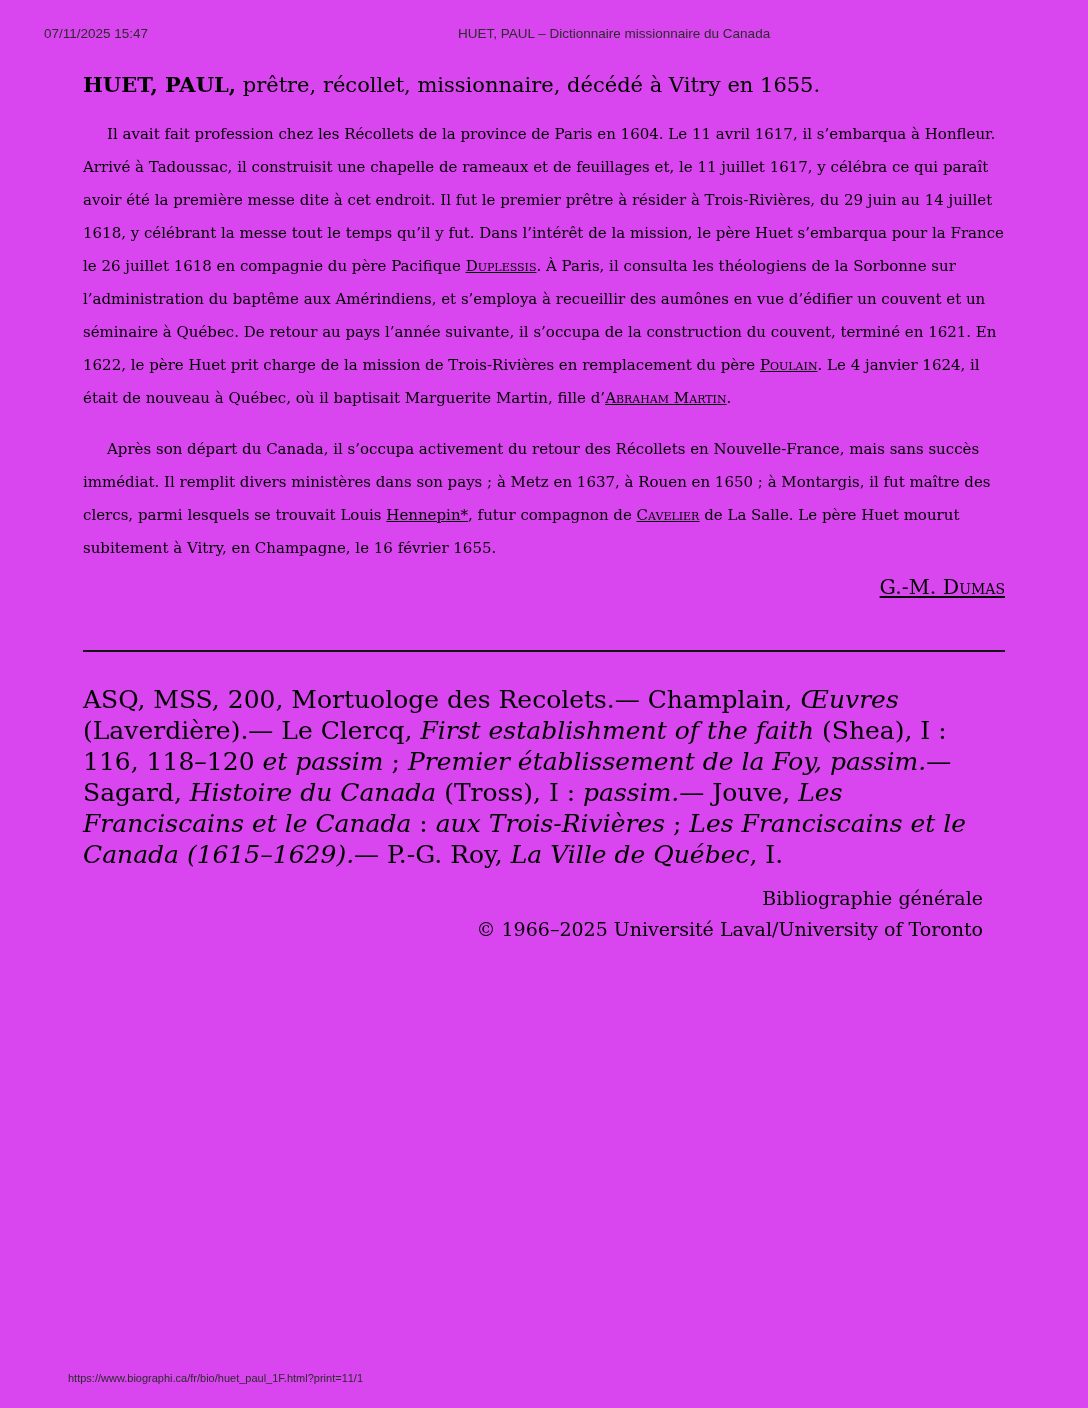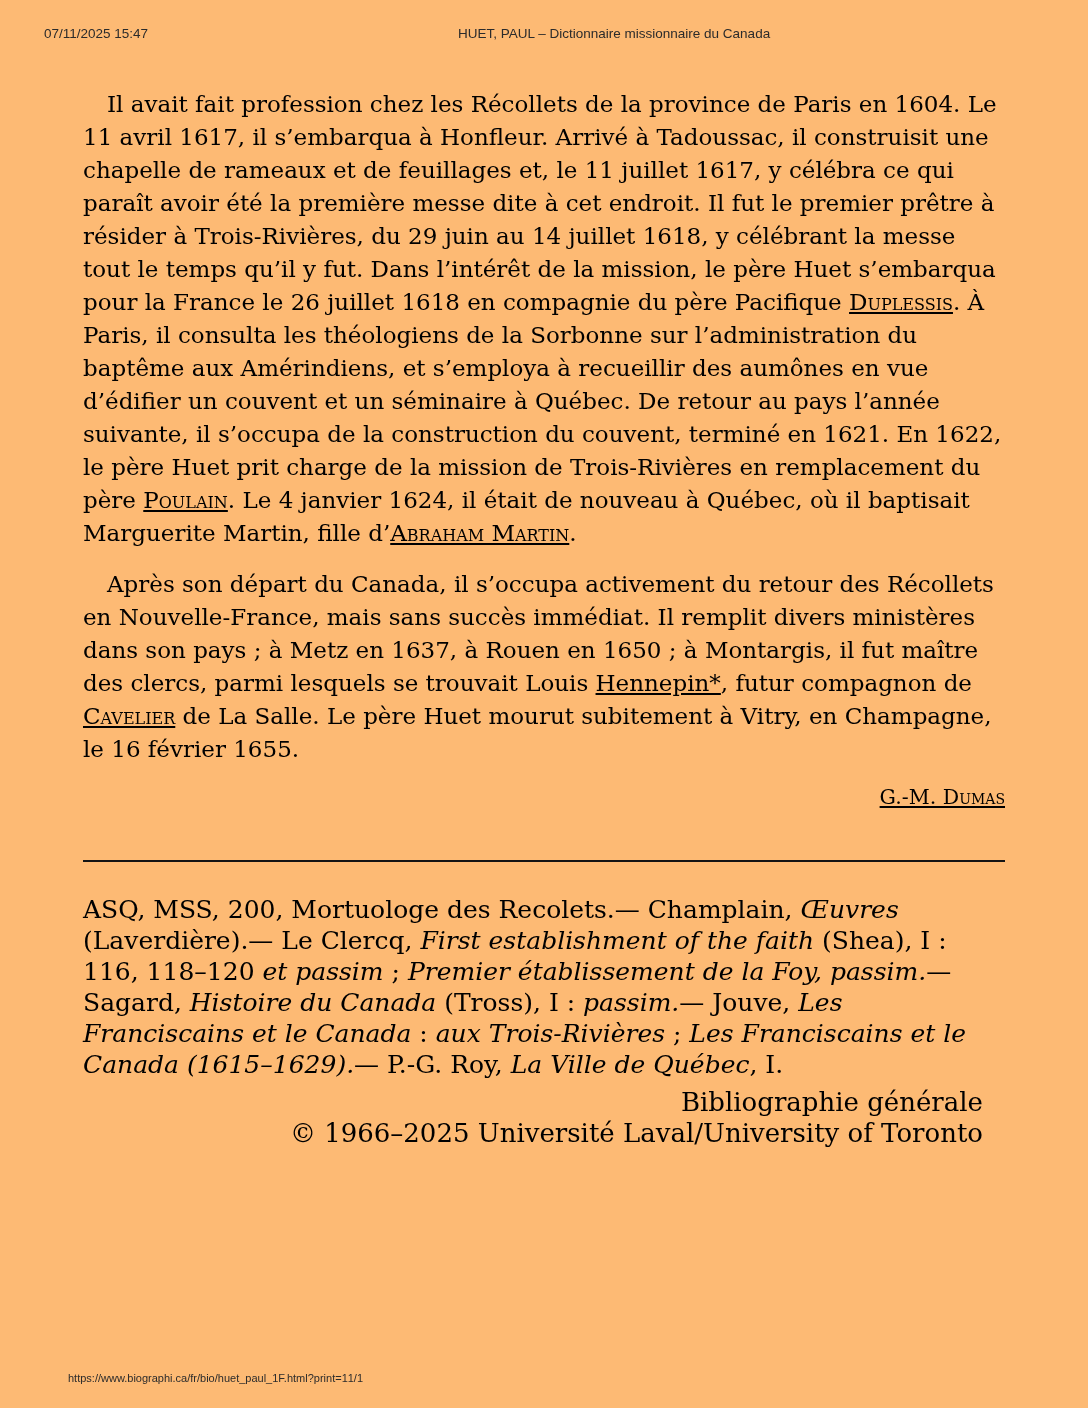--- a/index.html
+++ b/index.html
@@ -1,67 +1,70 @@
 <!DOCTYPE html>
 <html><head>
 <meta charset="utf-8">
 <style>
   * { margin:0; padding:0; box-sizing:border-box; }
   html, body { background:#ffffff; }
   .page {
     position:relative;
     width:1088px; height:1408px;
-    background:#fdba74;
+    background:#d946ef;
     color:#000000;
     font-family:"DejaVu Serif", serif;
     overflow:hidden;
   }
   .print-header {
     position:absolute; top:26px; left:44px; right:44px; height:18px;
     font-family:"Liberation Sans", sans-serif;
     font-size:13.5px; color:#2b2b2b;
   }
   .ph-date { position:absolute; left:0; top:0; white-space:nowrap; }
   .ph-title { position:absolute; left:414px; top:0; white-space:nowrap; }
   .content { position:absolute; left:83px; top:70px; width:922px; }
   .article-title { font-size:21px; line-height:30px; }
   .article-title .tb { font-weight:bold; }
   p.body-para {
-    font-size:23px; line-height:33px;
+    font-size:15px; line-height:33px;
     text-indent:24px; margin-top:18px;
   }
   .sc { font-variant:small-caps; }
   .link { text-decoration:underline; color:#000000; cursor:pointer; }
-  .signature { text-align:right; font-size:20.5px; line-height:33px; margin-top:15px; }
+  .signature { text-align:right; font-size:20.5px; line-height:33px; margin-top:6px; }
   .divider { border:none; border-top:2.5px solid #141414; margin-top:46px; width:100%; }
   p.biblio { font-size:25px; line-height:31px; margin-top:32px; }
   .i { font-style:italic; }
   .biblio-footer {
-    text-align:right; font-size:26px; line-height:31px;
-    margin-top:7px; padding-right:22px;
+    text-align:right; font-size:19px; line-height:31px;
+    margin-top:13px; padding-right:22px;
   }
   .print-footer {
     position:absolute; left:44px; right:44px; bottom:24px;
     font-family:"Liberation Sans", sans-serif;
     font-size:11px; color:#2b2b2b;
     display:flex; justify-content:flex-start;padding-left:24px;
   }
 </style>
 </head>
 <body>
 
 <div class="page">
 
   <div class="print-header">
     <span class="ph-date">07/11/2025 15:47</span>
     <span class="ph-title">HUET, PAUL – Dictionnaire missionnaire du Canada</span>
   </div>
 
   <div class="content">
 
+    <div class="article-title">
+      <span class="tb">HUET, PAUL,</span><span> prêtre, récollet, missionnaire, décédé à Vitry en 1655.</span>
+    </div>
 
     <p class="body-para">Il avait fait profession chez les Récollets de la province de Paris en 1604. Le 11 avril 1617, il s’embarqua à Honfleur. Arrivé à Tadoussac, il construisit une chapelle de rameaux et de feuillages et, le 11 juillet 1617, y célébra ce qui paraît avoir été la première messe dite à cet endroit. Il fut le premier prêtre à résider à Trois-Rivières, du 29 juin au 14 juillet 1618, y célébrant la messe tout le temps qu’il y fut. Dans l’intérêt de la mission, le père Huet s’embarqua pour la France le 26 juillet 1618 en compagnie du père Pacifique <span class="link sc">Duplessis</span>. À Paris, il consulta les théologiens de la Sorbonne sur l’administration du baptême aux Amérindiens, et s’employa à recueillir des aumônes en vue d’édifier un couvent et un séminaire à Québec. De retour au pays l’année suivante, il s’occupa de la construction du couvent, terminé en 1621. En 1622, le père Huet prit charge de la mission de Trois-Rivières en remplacement du père <span class="link sc">Poulain</span>. Le 4 janvier 1624, il était de nouveau à Québec, où il baptisait Marguerite Martin, fille d’<span class="link sc">Abraham Martin</span>.</p>
 
     <p class="body-para">Après son départ du Canada, il s’occupa activement du retour des Récollets en Nouvelle-France, mais sans succès immédiat. Il remplit divers ministères dans son pays ; à Metz en 1637, à Rouen en 1650 ; à Montargis, il fut maître des clercs, parmi lesquels se trouvait Louis <span class="link">Hennepin*</span>, futur compagnon de <span class="link sc">Cavelier</span> de La Salle. Le père Huet mourut subitement à Vitry, en Champagne, le 16 février 1655.</p>
 
     <div class="signature">
       <span class="link sc">G.-M. Dumas</span>
     </div>
 
     <hr class="divider">

